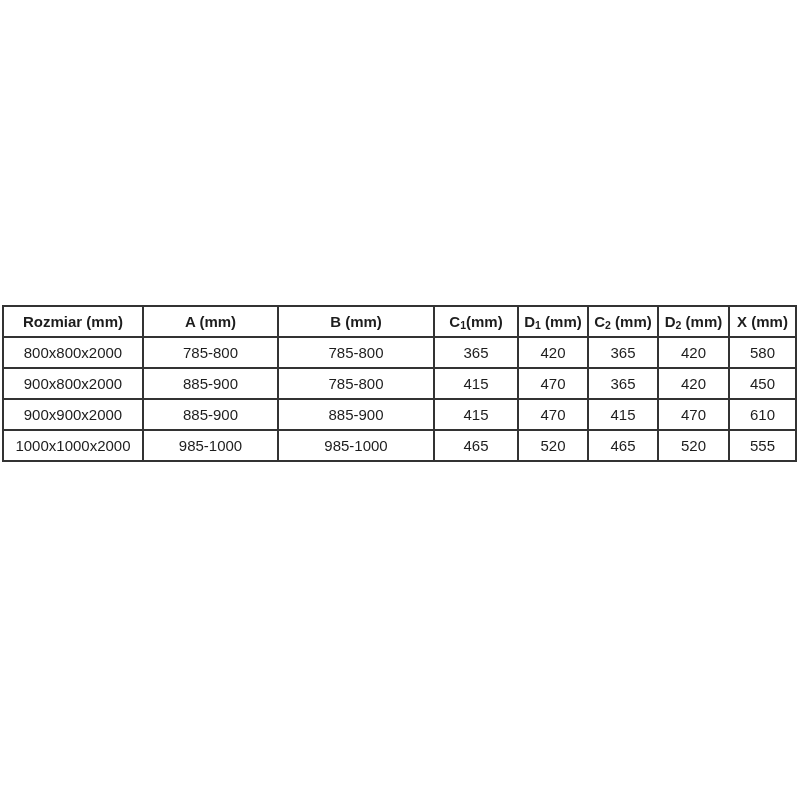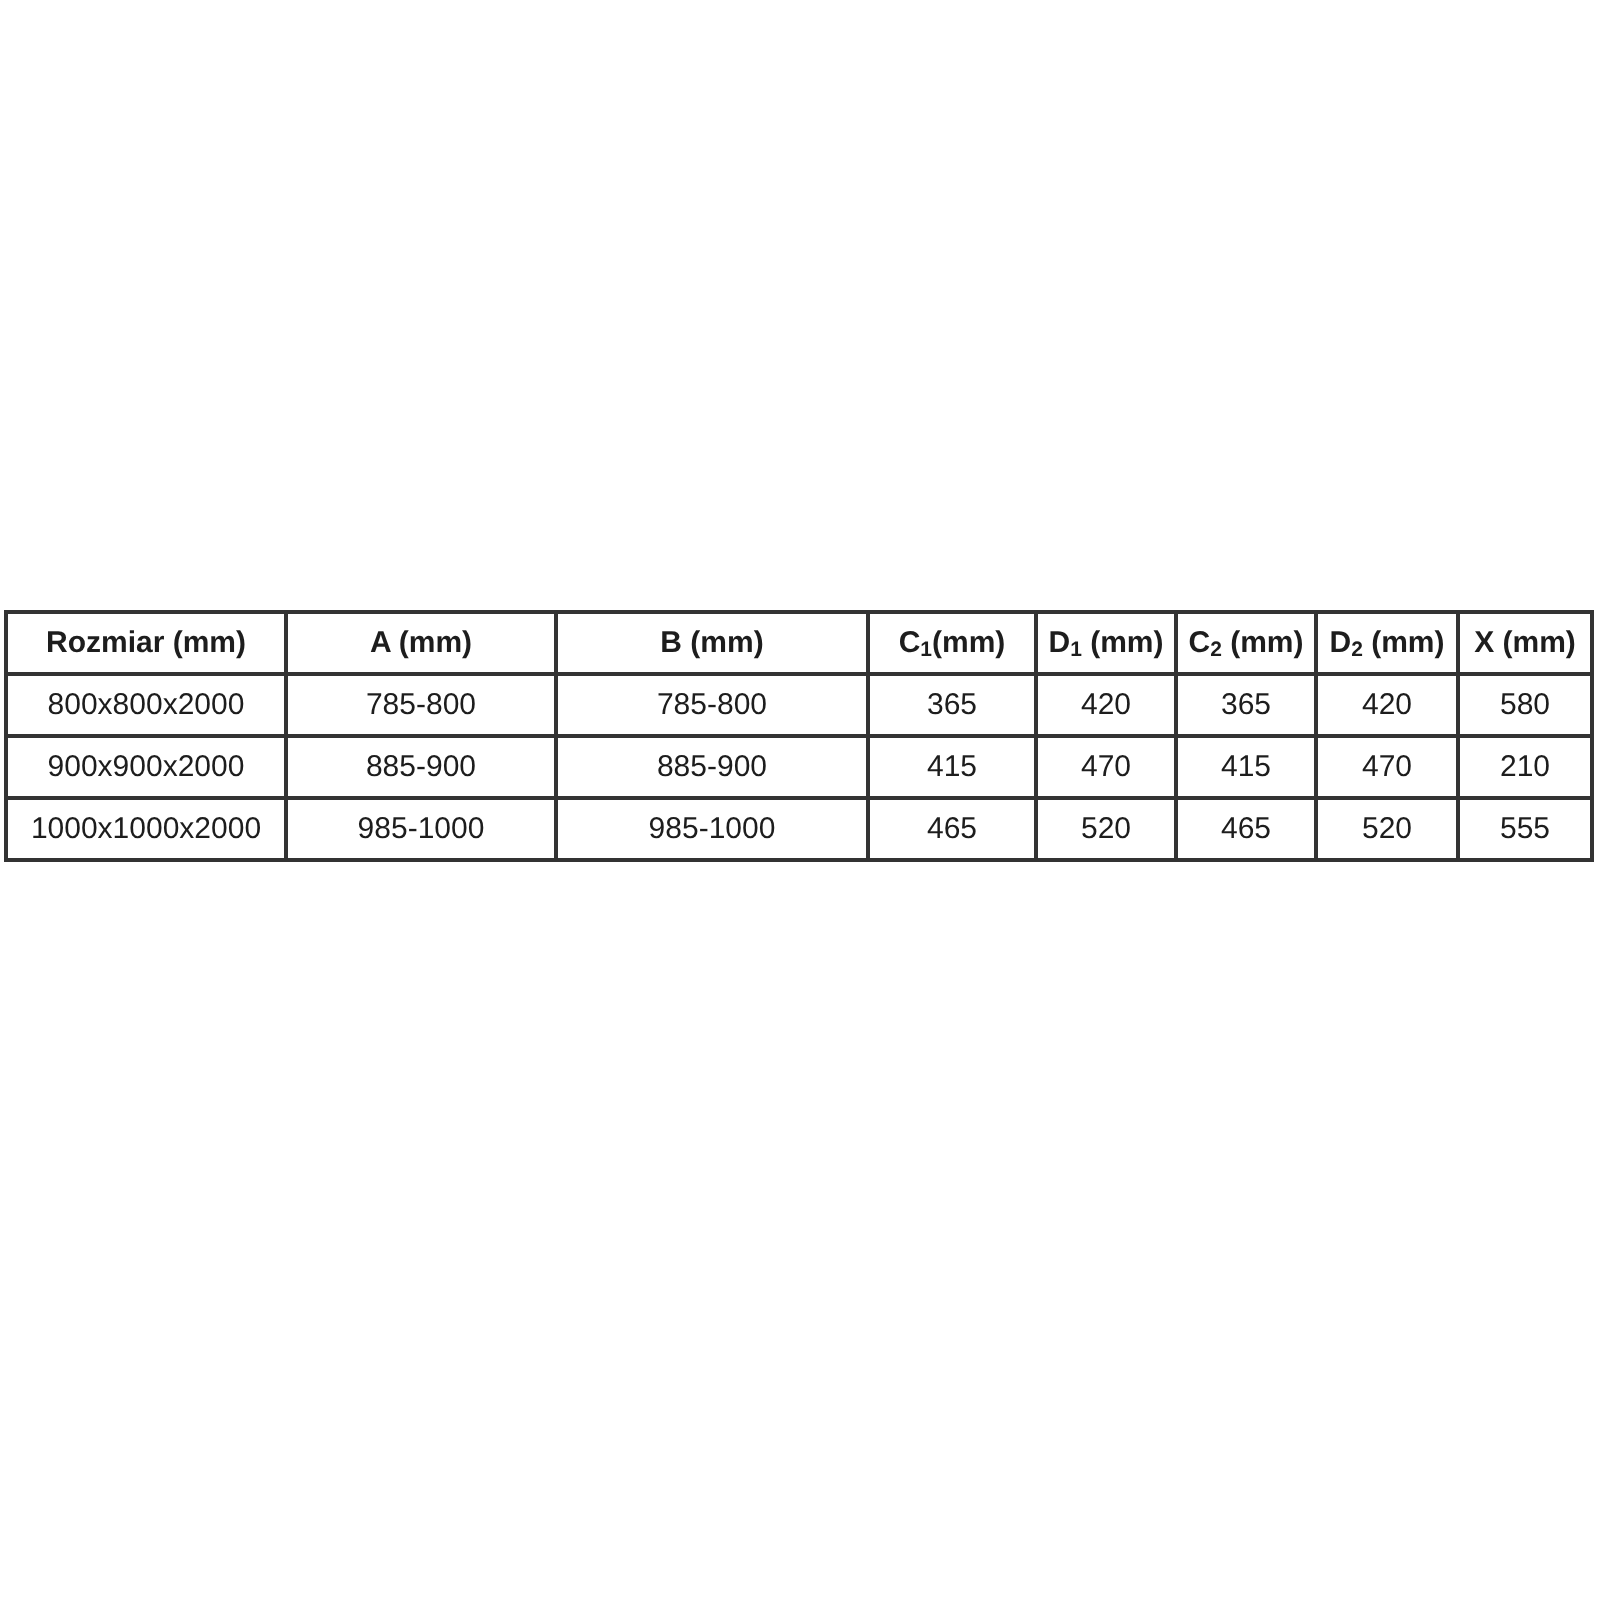--- a/index.html
+++ b/index.html
@@ -78,28 +78,38 @@
         <td>800x800x2000</td>
         <td>785-800</td>
         <td>785-800</td>
         <td>365</td>
         <td>420</td>
         <td>365</td>
         <td>420</td>
         <td>580</td>
       </tr>
       <tr>
+        <td>900x800x2000</td>
+        <td>885-900</td>
+        <td>785-800</td>
+        <td>415</td>
+        <td>470</td>
+        <td>365</td>
+        <td>420</td>
+        <td>450</td>
+      </tr>
+      <tr>
         <td>900x900x2000</td>
         <td>885-900</td>
         <td>885-900</td>
         <td>415</td>
         <td>470</td>
         <td>415</td>
         <td>470</td>
-        <td>210</td>
+        <td>610</td>
       </tr>
       <tr>
         <td>1000x1000x2000</td>
         <td>985-1000</td>
         <td>985-1000</td>
         <td>465</td>
         <td>520</td>
         <td>465</td>
         <td>520</td>
         <td>555</td>

